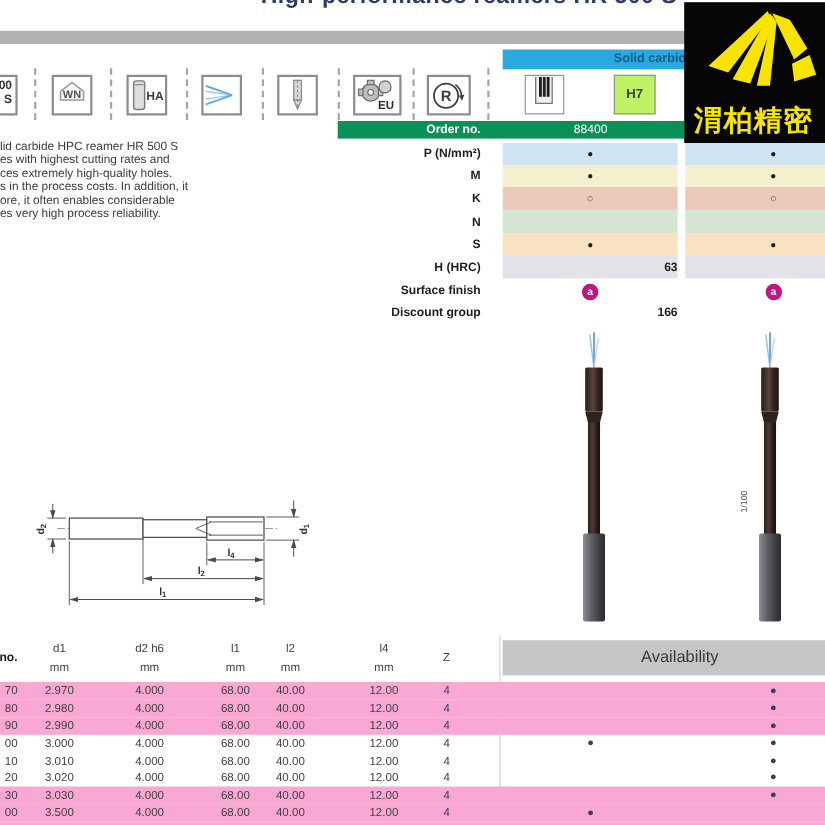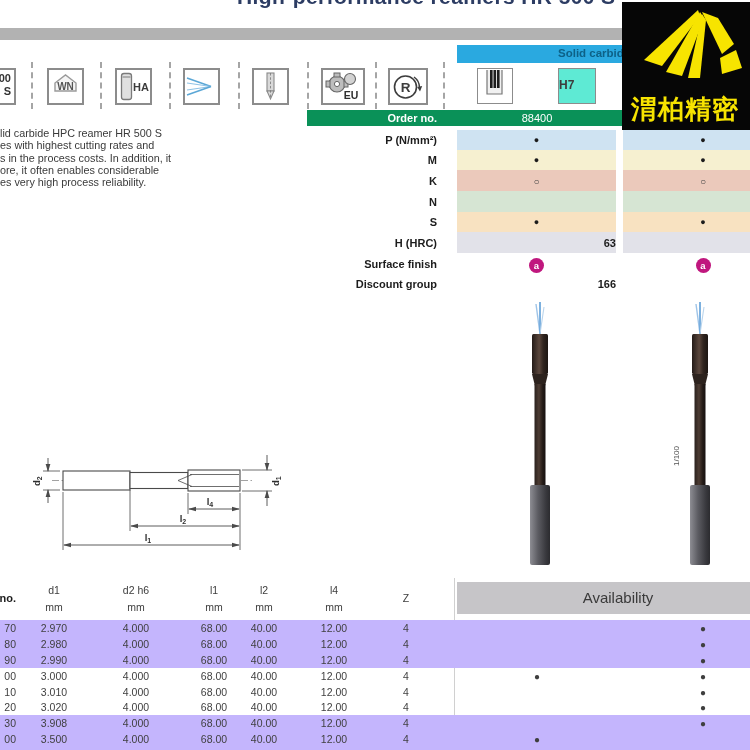--- a/index.html
+++ b/index.html
@@ -19,21 +19,21 @@
   .ibox svg{display:block;}
   #icon-cut{left:-21px;}
   #icon-cut .txt{position:absolute;right:3px;top:2px;text-align:right;font-size:11px;
                  font-weight:bold;color:#333;line-height:13px;}
   
   #solid-bar{left:457px;top:45px;width:293px;height:18px;background:#2aa9e0;overflow:hidden;}
   #solid-bar span{position:absolute;left:101px;top:2px;font-size:11.5px;font-weight:bold;
                   color:#0d6187;white-space:nowrap;}
   .pbox{position:absolute;top:68px;width:38px;height:36px;border:1.5px solid #8c8c8c;
         background:#fff;box-sizing:border-box;}
-  #h7-box{background:#5eead4;}
+  #h7-box{background:#bef264;text-align:center;}
   #h7-box span{font-size:12px;font-weight:bold;color:#3d3d3d;line-height:33px;}
   
   #order-bar{left:307px;top:110px;width:315px;height:16px;background:#0a9158;}
   #order-bar .lab{position:absolute;left:0;width:130px;text-align:right;font-size:11px;
                   font-weight:bold;color:#fff;line-height:16px;}
   #order-bar .val{position:absolute;left:150px;width:160px;text-align:center;font-size:11px;
                   font-weight:normal;color:#fff;line-height:16px;}
   
   #mrows{left:0;top:130px;width:750px;}
   .mrow{position:relative;width:750px;}
@@ -66,25 +66,25 @@
                   color:#3a3a3a;line-height:32px;}
   #vsep{left:454px;top:578px;width:1px;height:172px;background:#d0d0d0;}
   
   #thead{left:0;top:578px;width:750px;height:42px;font-size:10.5px;color:#3d3d3d;}
   #thead .c{position:absolute;text-align:center;}
   #thead .r1{top:6px;} #thead .r2{top:23px;}
   #thead .cut{left:-30px;width:46px;text-align:right;top:14px;font-weight:bold;font-size:11px;
               color:#1c1c1c;}
   #tbody{left:0;top:620px;width:750px;}
   .trow{position:relative;width:750px;height:15.9px;font-size:10.5px;color:#3f3f3f;}
-  .trow.g{background:#c4b5fd;}
+  .trow.g{background:#f9a8d4;}
   .trow .c{position:absolute;top:50%;transform:translateY(-50%);text-align:center;}
   .c0{left:-16px;width:32px;text-align:right!important;}
   .c1{left:24px;width:60px;} .c2{left:106px;width:60px;} .c3{left:184px;width:60px;}
-  .c4{left:234px;width:60px;} .c5{left:304px;width:60px;} .c6{left:386px;width:40px;}
+  .c4{left:234px;width:60px;} .c5{left:319px;width:60px;} .c6{left:386px;width:40px;}
   .ca1{left:507px;width:60px;font-size:10px;} .ca2{left:673px;width:60px;font-size:10px;}
   
   .reamer{position:absolute;top:298px;}
   #reamer-1{left:510px;} #reamer-2{left:670px;}
 </style>
 </head>
 <body>
 
 <div id="title-clip" class="abs">
   <span class="t">High-performance reamers HR 500 S</span>
@@ -239,20 +239,21 @@
       </span>
     <span class="band b2">
         <span class="cell valc">166</span>
       </span>
   </div>
 </div>
 
 <div id="descr" class="abs">
   <div>lid carbide HPC reamer HR 500 S</div>
   <div>es with highest cutting rates and</div>
+  <div>ces extremely high-quality holes.</div>
   <div>s in the process costs. In addition, it</div>
   <div>ore, it often enables considerable</div>
   <div>es very high process reliability.</div>
 </div>
 
 <div id="logo" class="abs">
   <svg width="128" height="88" viewBox="0 0 128 88">
     <polygon points="76,8 22,58 40,64 78,14" fill="#f7e400"></polygon>
     <polygon points="78,10 44,70 60,74 82,16" fill="#f7e400"></polygon>
     <polygon points="80,12 66,76 78,76 84,18" fill="#f7e400"></polygon>
@@ -438,21 +439,21 @@
       <span class="c c2">4.000</span>
       <span class="c c3">68.00</span>
       <span class="c c4">40.00</span>
       <span class="c c5">12.00</span>
       <span class="c c6">4</span>
       <span class="c ca1"></span>
       <span class="c ca2">●</span>
   </div>
   <div class="trow g">
     <span class="c c0">30</span>
-      <span class="c c1">3.908</span>
+      <span class="c c1">3.030</span>
       <span class="c c2">4.000</span>
       <span class="c c3">68.00</span>
       <span class="c c4">40.00</span>
       <span class="c c5">12.00</span>
       <span class="c c6">4</span>
       <span class="c ca1"></span>
       <span class="c ca2">●</span>
   </div>
   <div class="trow g">
     <span class="c c0">00</span>

